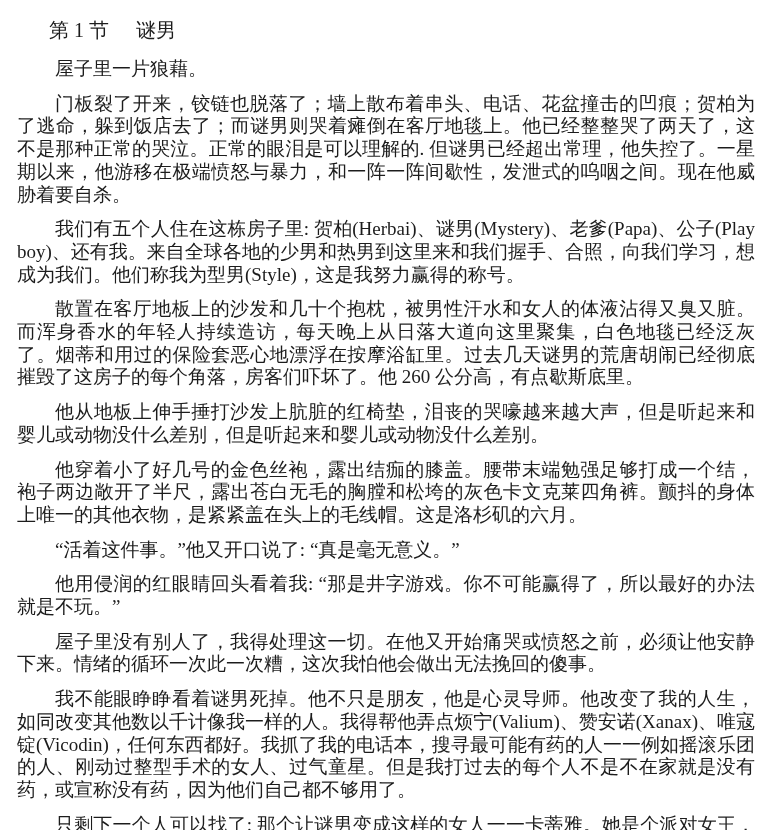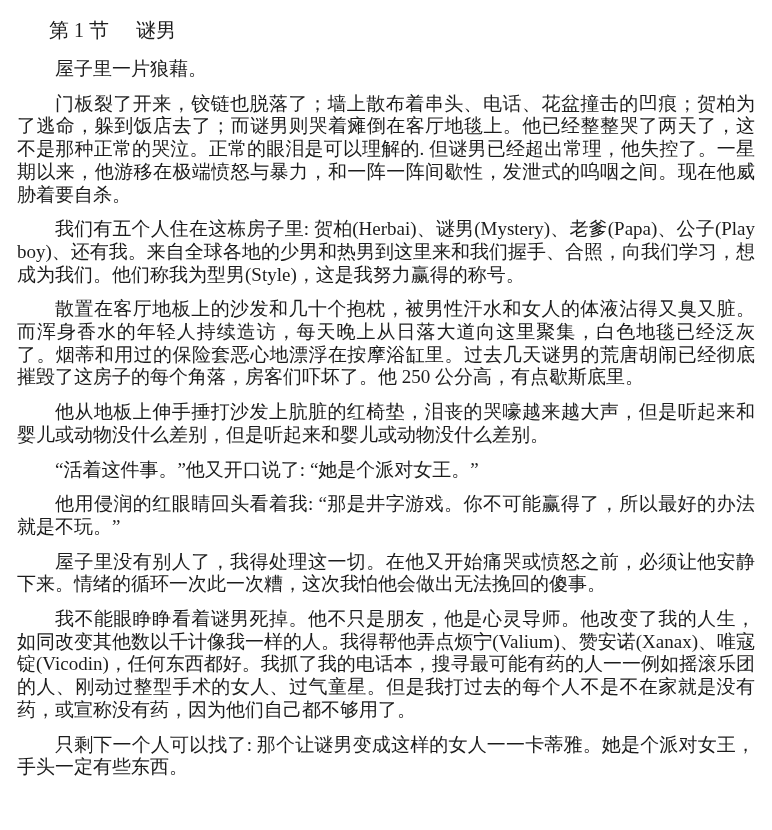--- a/index.html
+++ b/index.html
@@ -43,21 +43,22 @@
 
 <div class="page">
   <h1 class="heading">
     <span>第 1 节</span>
     <span>谜男</span>
   </h1>
   <div class="body-text">
       <p class="para">屋子里一片狼藉。</p>
       <p class="para">门板裂了开来，铰链也脱落了；墙上散布着串头、电话、花盆撞击的凹痕；贺柏为了逃命，躲到饭店去了；而谜男则哭着瘫倒在客厅地毯上。他已经整整哭了两天了，这不是那种正常的哭泣。正常的眼泪是可以理解的. 但谜男已经超出常理，他失控了。一星期以来，他游移在极端愤怒与暴力，和一阵一阵间歇性，发泄式的呜咽之间。现在他威胁着要自杀。</p>
       <p class="para">我们有五个人住在这栋房子里: 贺柏(Herbai)、谜男(Mystery)、老爹(Papa)、公子(Playboy)、还有我。来自全球各地的少男和热男到这里来和我们握手、合照，向我们学习，想成为我们。他们称我为型男(Style)，这是我努力赢得的称号。</p>
-      <p class="para">散置在客厅地板上的沙发和几十个抱枕，被男性汗水和女人的体液沾得又臭又脏。而浑身香水的年轻人持续造访，每天晚上从日落大道向这里聚集，白色地毯已经泛灰了。烟蒂和用过的保险套恶心地漂浮在按摩浴缸里。过去几天谜男的荒唐胡闹已经彻底摧毁了这房子的每个角落，房客们吓坏了。他 250 公分高，有点歇斯底里。</p>
+      <p class="para">散置在客厅地板上的沙发和几十个抱枕，被男性汗水和女人的体液沾得又臭又脏。而浑身香水的年轻人持续造访，每天晚上从日落大道向这里聚集，白色地毯已经泛灰了。烟蒂和用过的保险套恶心地漂浮在按摩浴缸里。过去几天谜男的荒唐胡闹已经彻底摧毁了这房子的每个角落，房客们吓坏了。他 260 公分高，有点歇斯底里。</p>
       <p class="para">他从地板上伸手捶打沙发上肮脏的红椅垫，泪丧的哭嚎越来越大声，但是听起来和婴儿或动物没什么差别，但是听起来和婴儿或动物没什么差别。</p>
-      <p class="para">“活着这件事。”他又开口说了: “她是个派对女王。”</p>
+      <p class="para">他穿着小了好几号的金色丝袍，露出结痂的膝盖。腰带末端勉强足够打成一个结，袍子两边敞开了半尺，露出苍白无毛的胸膛和松垮的灰色卡文克莱四角裤。颤抖的身体上唯一的其他衣物，是紧紧盖在头上的毛线帽。这是洛杉矶的六月。</p>
+      <p class="para">“活着这件事。”他又开口说了: “真是毫无意义。”</p>
       <p class="para">他用侵润的红眼睛回头看着我: “那是井字游戏。你不可能赢得了，所以最好的办法就是不玩。”</p>
       <p class="para">屋子里没有别人了，我得处理这一切。在他又开始痛哭或愤怒之前，必须让他安静下来。情绪的循环一次此一次糟，这次我怕他会做出无法挽回的傻事。</p>
       <p class="para">我不能眼睁睁看着谜男死掉。他不只是朋友，他是心灵导师。他改变了我的人生，如同改变其他数以千计像我一样的人。我得帮他弄点烦宁(Valium)、赞安诺(Xanax)、唯寇锭(Vicodin)，任何东西都好。我抓了我的电话本，搜寻最可能有药的人一一例如摇滚乐团的人、刚动过整型手术的女人、过气童星。但是我打过去的每个人不是不在家就是没有药，或宣称没有药，因为他们自己都不够用了。</p>
       <p class="para">只剩下一个人可以找了: 那个让谜男变成这样的女人一一卡蒂雅。她是个派对女王，手头一定有些东西。</p>
     </div>
 </div>
 
 </body></html>

